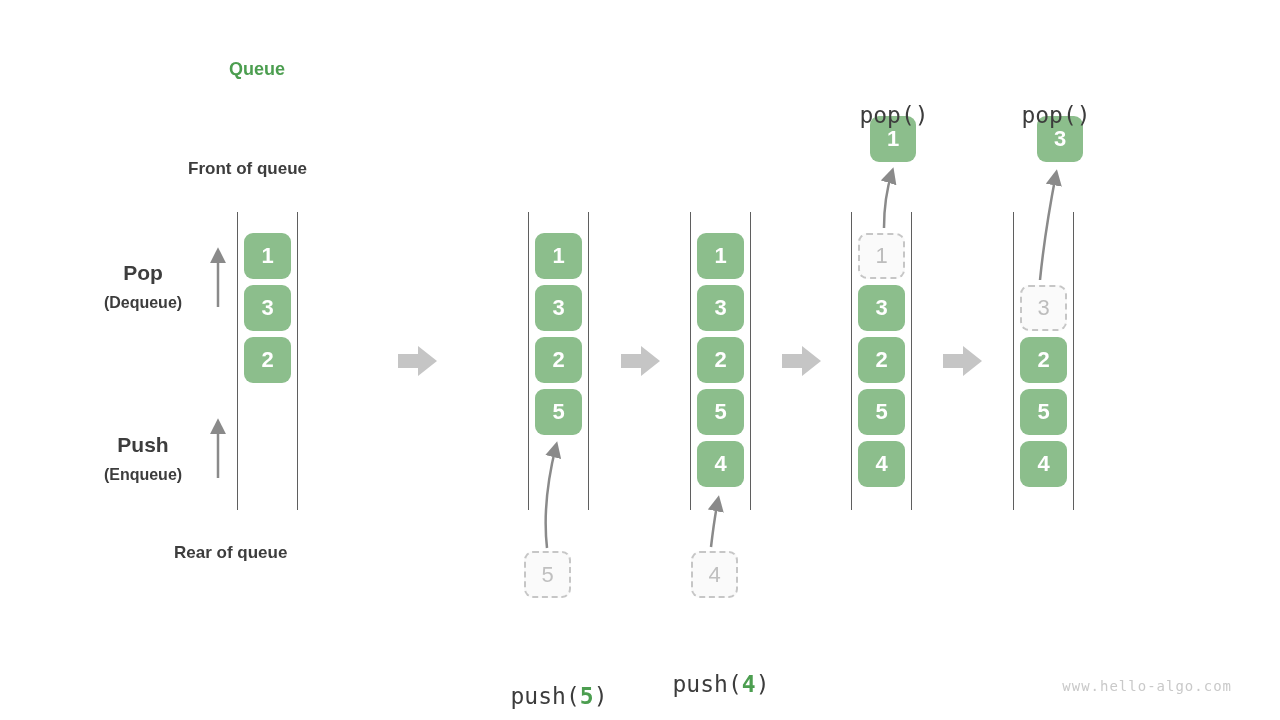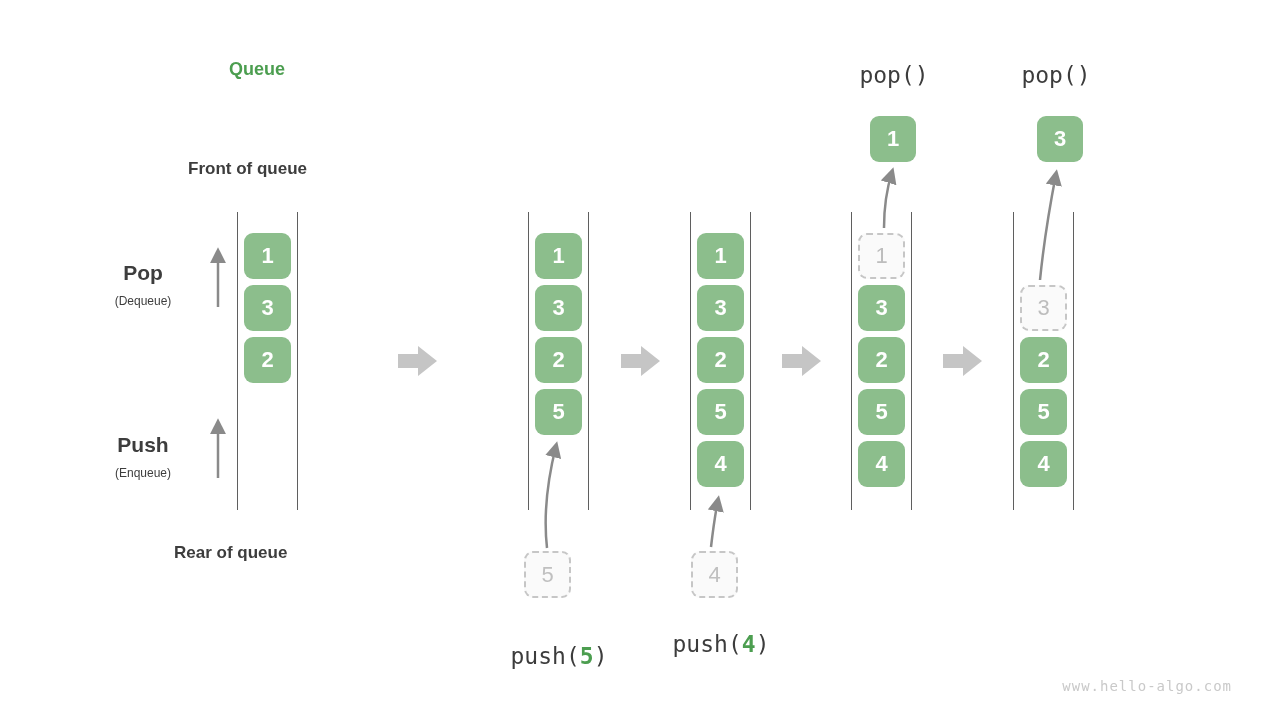--- a/index.html
+++ b/index.html
@@ -4,23 +4,23 @@
 <style>
   html,body{margin:0;padding:0;background:#ffffff;}
   #canvas{
     position:relative;width:1280px;height:720px;background:#ffffff;overflow:hidden;
     font-family:"Liberation Sans",sans-serif;
   }
   .abs{position:absolute;}
   .title{font-size:18px;font-weight:bold;color:#4c9e50;}
   .side-label{font-size:17px;font-weight:bold;color:#3d3d3d;}
   .op-word{font-size:21px;font-weight:bold;color:#3d3d3d;text-align:center;}
-  .op-sub{font-size:12px;font-weight:normal;color:#3d3d3d;text-align:center;}
+  .op-sub{font-size:16px;font-weight:bold;color:#3d3d3d;text-align:center;}
   .mono{font-family:"DejaVu Sans Mono","Liberation Mono",monospace;}
-  .call-label{font-size:23px;color:#3c3c3c;text-align:center;white-space:nowrap;}
+  .call-label{font-size:23px;color:#3c3c3c;text-align:center;white-space:nowrap;margin-top:40px;}
   .call-label .arg{color:#4c9e50;font-weight:bold;}
   .queue-col{position:absolute;top:212px;width:61px;height:298px;
     border-left:1px solid #5f5f5f;border-right:1px solid #5f5f5f;box-sizing:border-box;}
   .qbox{position:absolute;width:47px;height:46px;border-radius:9px;background:#8cbe8c;
     color:#ffffff;font-size:22px;font-weight:bold;display:flex;align-items:center;justify-content:center;}
   .qbox.ghost{background:#fafafa;border:2px dashed #c6c6c6;color:#bdbdbd;box-sizing:border-box;font-weight:normal;}
   .float-box{position:absolute;width:46px;height:46px;border-radius:9px;background:#8cbe8c;
     color:#ffffff;font-size:22px;font-weight:bold;display:flex;align-items:center;justify-content:center;}
   .in-box{position:absolute;width:47px;height:47px;border-radius:9px;background:#fafafa;
     border:2px dashed #c6c6c6;color:#c0c0c0;font-size:22px;display:flex;align-items:center;justify-content:center;box-sizing:border-box;}

